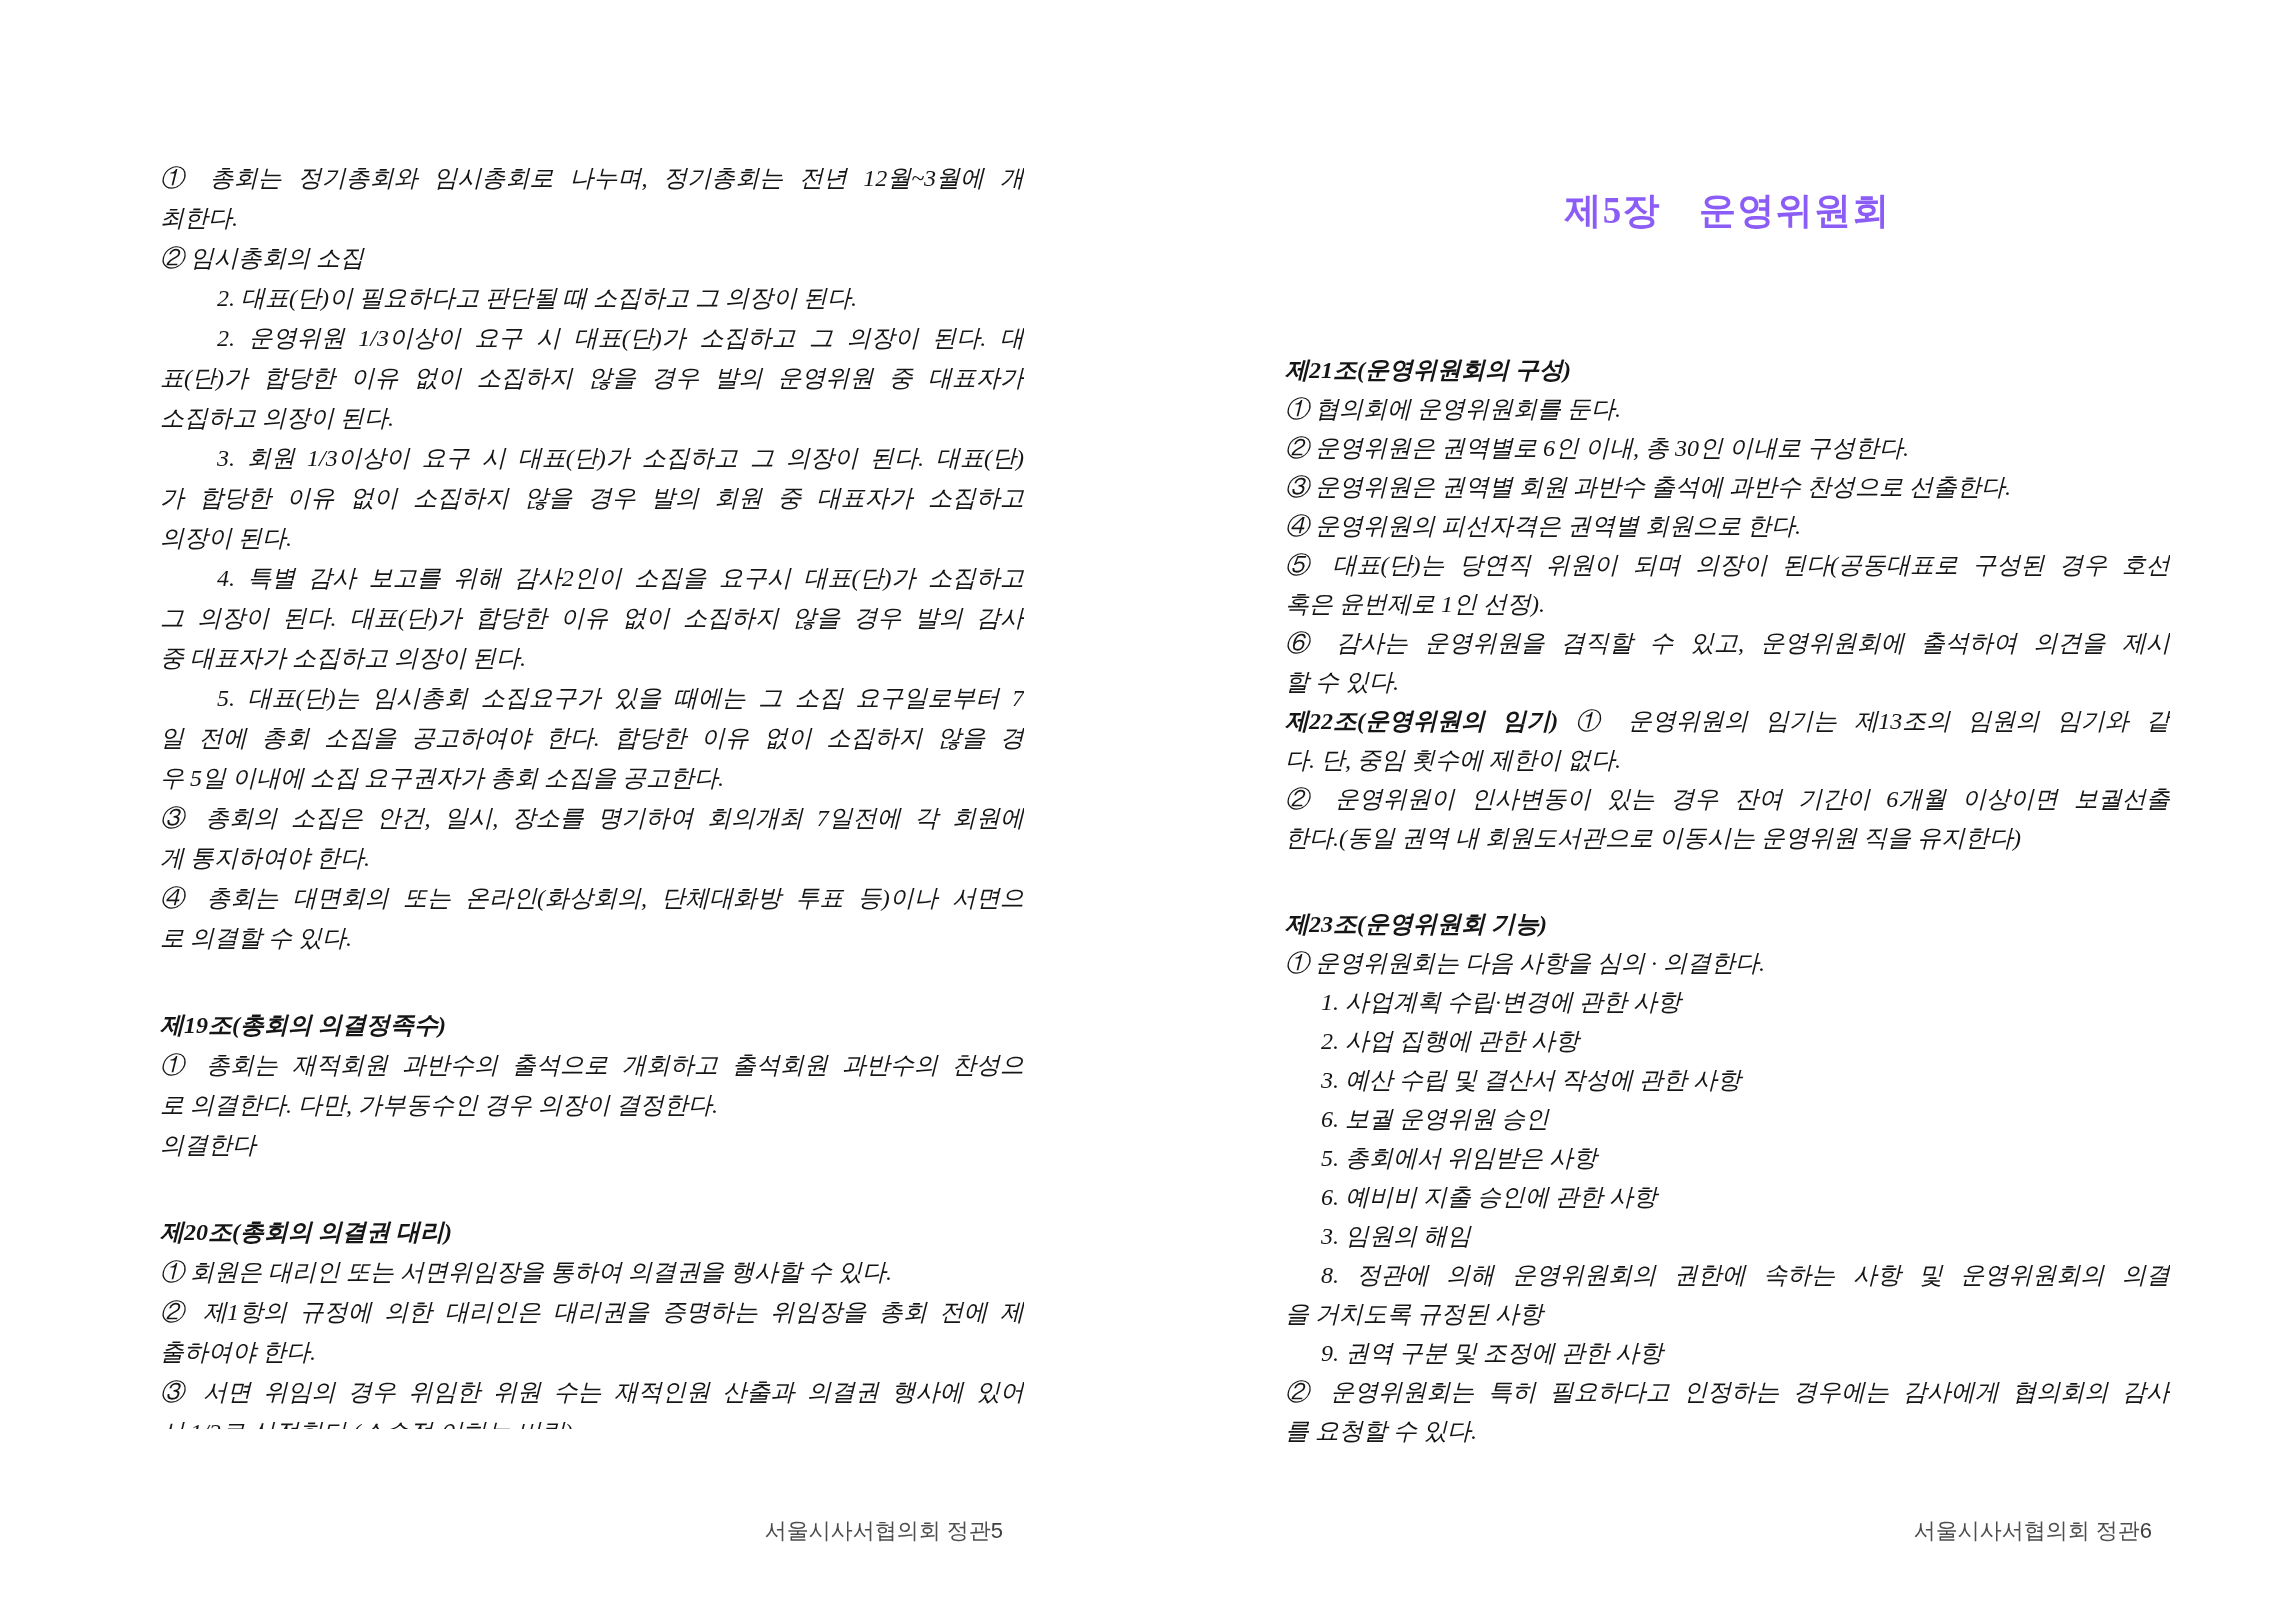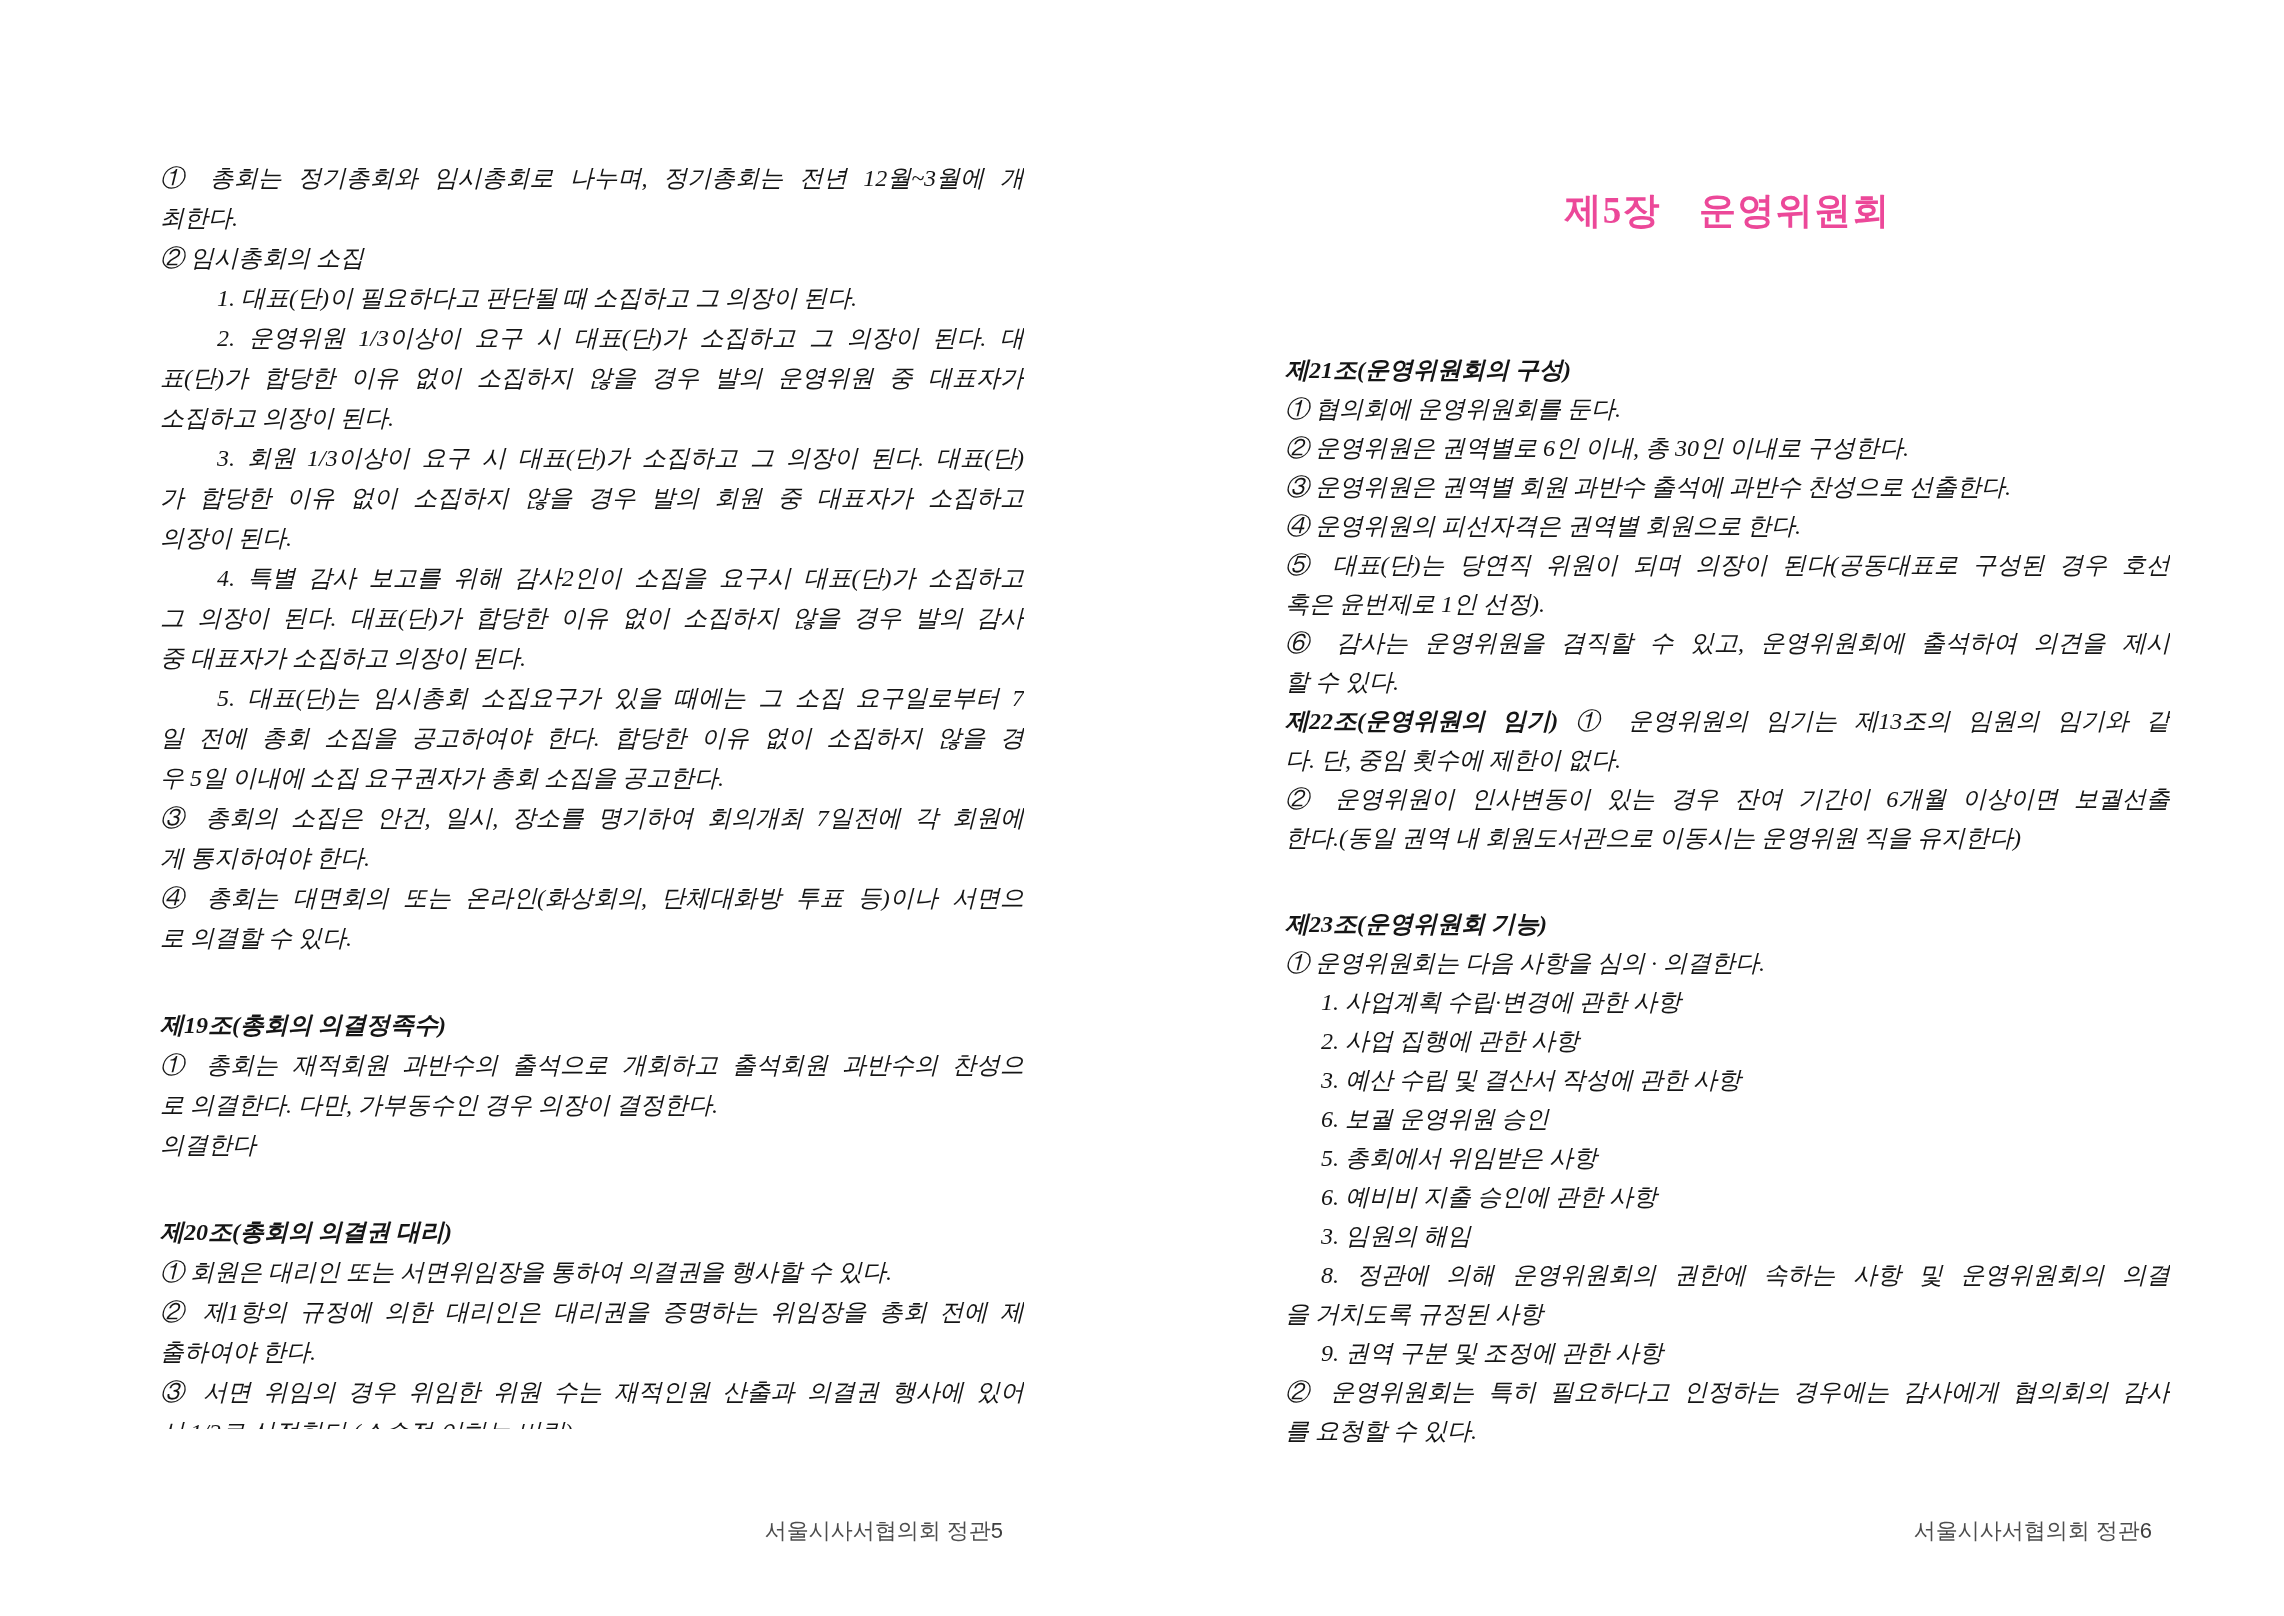--- a/index.html
+++ b/index.html
@@ -53,21 +53,21 @@
     position: absolute;
     left: 1285px;
     top: 188px;
     width: 885px;
     margin: 0;
     font-size: 37px;
     font-weight: bold;
     text-align: center;
     line-height: 46px;
     letter-spacing: 1.3px;
-    color: #ec4899;
+    color: #8b5cf6;
   }
   .footer {
     position: absolute;
     top: 1516px;
     height: 29px;
     display: flex;
     justify-content: flex-end;
     align-items: center;
     font-family: "Liberation Sans", "DejaVu Sans", sans-serif;
     font-size: 22px;
@@ -80,21 +80,21 @@
 </head>
 <body>
 
 <div class="canvas">
 
   <section>
     <div class="page-body body-left">
         <div class="line justify"><span>① 총회는 정기총회와 임시총회로 나누며, 정기총회는 전년 12월~3월에 개</span></div>
         <div class="line"><span>최한다.</span></div>
         <div class="line"><span>② 임시총회의 소집</span></div>
-        <div class="line indent"><span>1. 대표(단)이 필요하다고 판단될 때 소집하고 그 의장이 된다.</span></div>
+        <div class="line indent"><span>2. 대표(단)이 필요하다고 판단될 때 소집하고 그 의장이 된다.</span></div>
         <div class="line justify indent"><span>2. 운영위원 1/3이상이 요구 시 대표(단)가 소집하고 그 의장이 된다. 대</span></div>
         <div class="line justify"><span>표(단)가 합당한 이유 없이 소집하지 않을 경우 발의 운영위원 중 대표자가</span></div>
         <div class="line"><span>소집하고 의장이 된다.</span></div>
         <div class="line justify indent"><span>3. 회원 1/3이상이 요구 시 대표(단)가 소집하고 그 의장이 된다. 대표(단)</span></div>
         <div class="line justify"><span>가 합당한 이유 없이 소집하지 않을 경우 발의 회원 중 대표자가 소집하고</span></div>
         <div class="line"><span>의장이 된다.</span></div>
         <div class="line justify indent"><span>4. 특별 감사 보고를 위해 감사2인이 소집을 요구시 대표(단)가 소집하고</span></div>
         <div class="line justify"><span>그 의장이 된다. 대표(단)가 합당한 이유 없이 소집하지 않을 경우 발의 감사</span></div>
         <div class="line"><span>중 대표자가 소집하고 의장이 된다.</span></div>
         <div class="line justify indent"><span>5. 대표(단)는 임시총회 소집요구가 있을 때에는 그 소집 요구일로부터 7</span></div>

